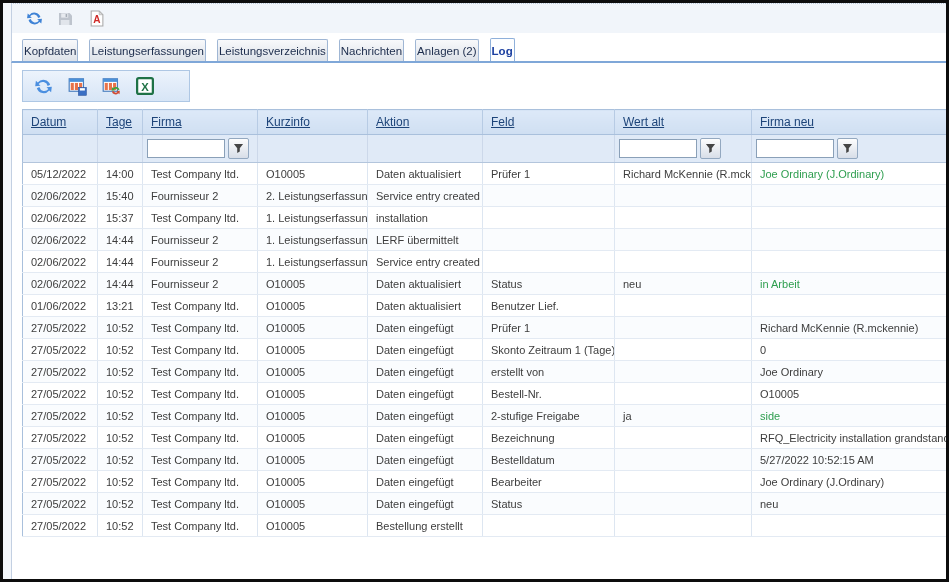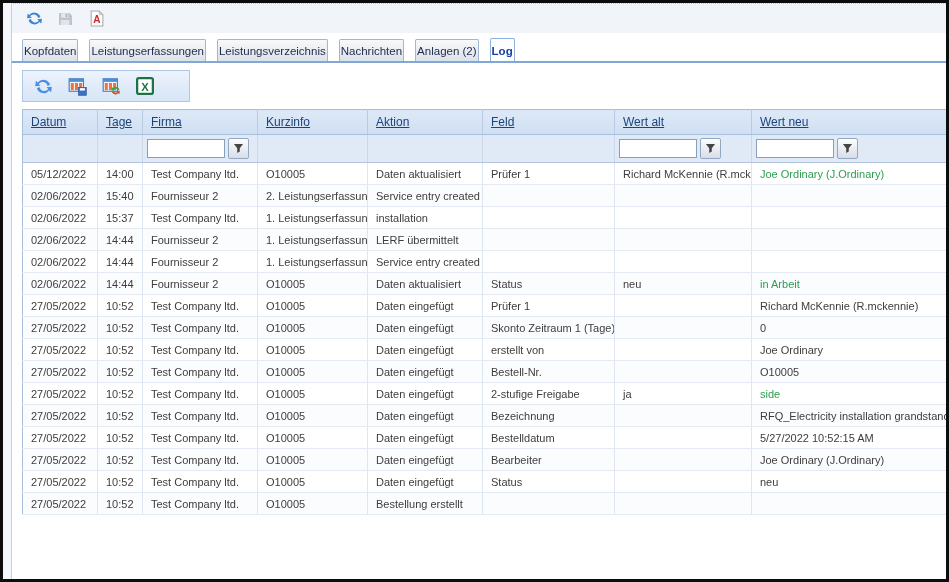--- a/index.html
+++ b/index.html
@@ -209,21 +209,21 @@
       </colgroup>
       <thead>
         <tr>
           <th>Datum</th>
           <th>Tage</th>
           <th>Firma</th>
           <th>Kurzinfo</th>
           <th>Aktion</th>
           <th>Feld</th>
           <th>Wert alt</th>
-          <th>Wert neu</th>
+          <th>Firma neu</th>
         </tr>
         <tr class="filter-row">
           <td></td>
           <td></td>
           <td>
             <span class="filter-box">
               <input class="filter-input" type="text" value="" style="">
               <span class="funnel-btn">
                 <svg width="11" height="11" viewBox="0 0 12 12">
                     <path d="M1 1h10L7.4 5.6v3.6L4.6 11V5.6z" fill="#454545"></path>
@@ -311,20 +311,30 @@
             <td>02/06/2022</td>
             <td>14:44</td>
             <td>Fournisseur 2</td>
             <td>O10005</td>
             <td>Daten aktualisiert</td>
             <td>Status</td>
             <td>neu</td>
             <td class="green">in Arbeit</td>
           </tr>
           <tr>
+            <td>01/06/2022</td>
+            <td>13:21</td>
+            <td>Test Company ltd.</td>
+            <td>O10005</td>
+            <td>Daten aktualisiert</td>
+            <td>Benutzer Lief.</td>
+            <td></td>
+            <td></td>
+          </tr>
+          <tr>
             <td>27/05/2022</td>
             <td>10:52</td>
             <td>Test Company ltd.</td>
             <td>O10005</td>
             <td>Daten eingefügt</td>
             <td>Prüfer 1</td>
             <td></td>
             <td>Richard McKennie (R.mckennie)</td>
           </tr>
           <tr>

